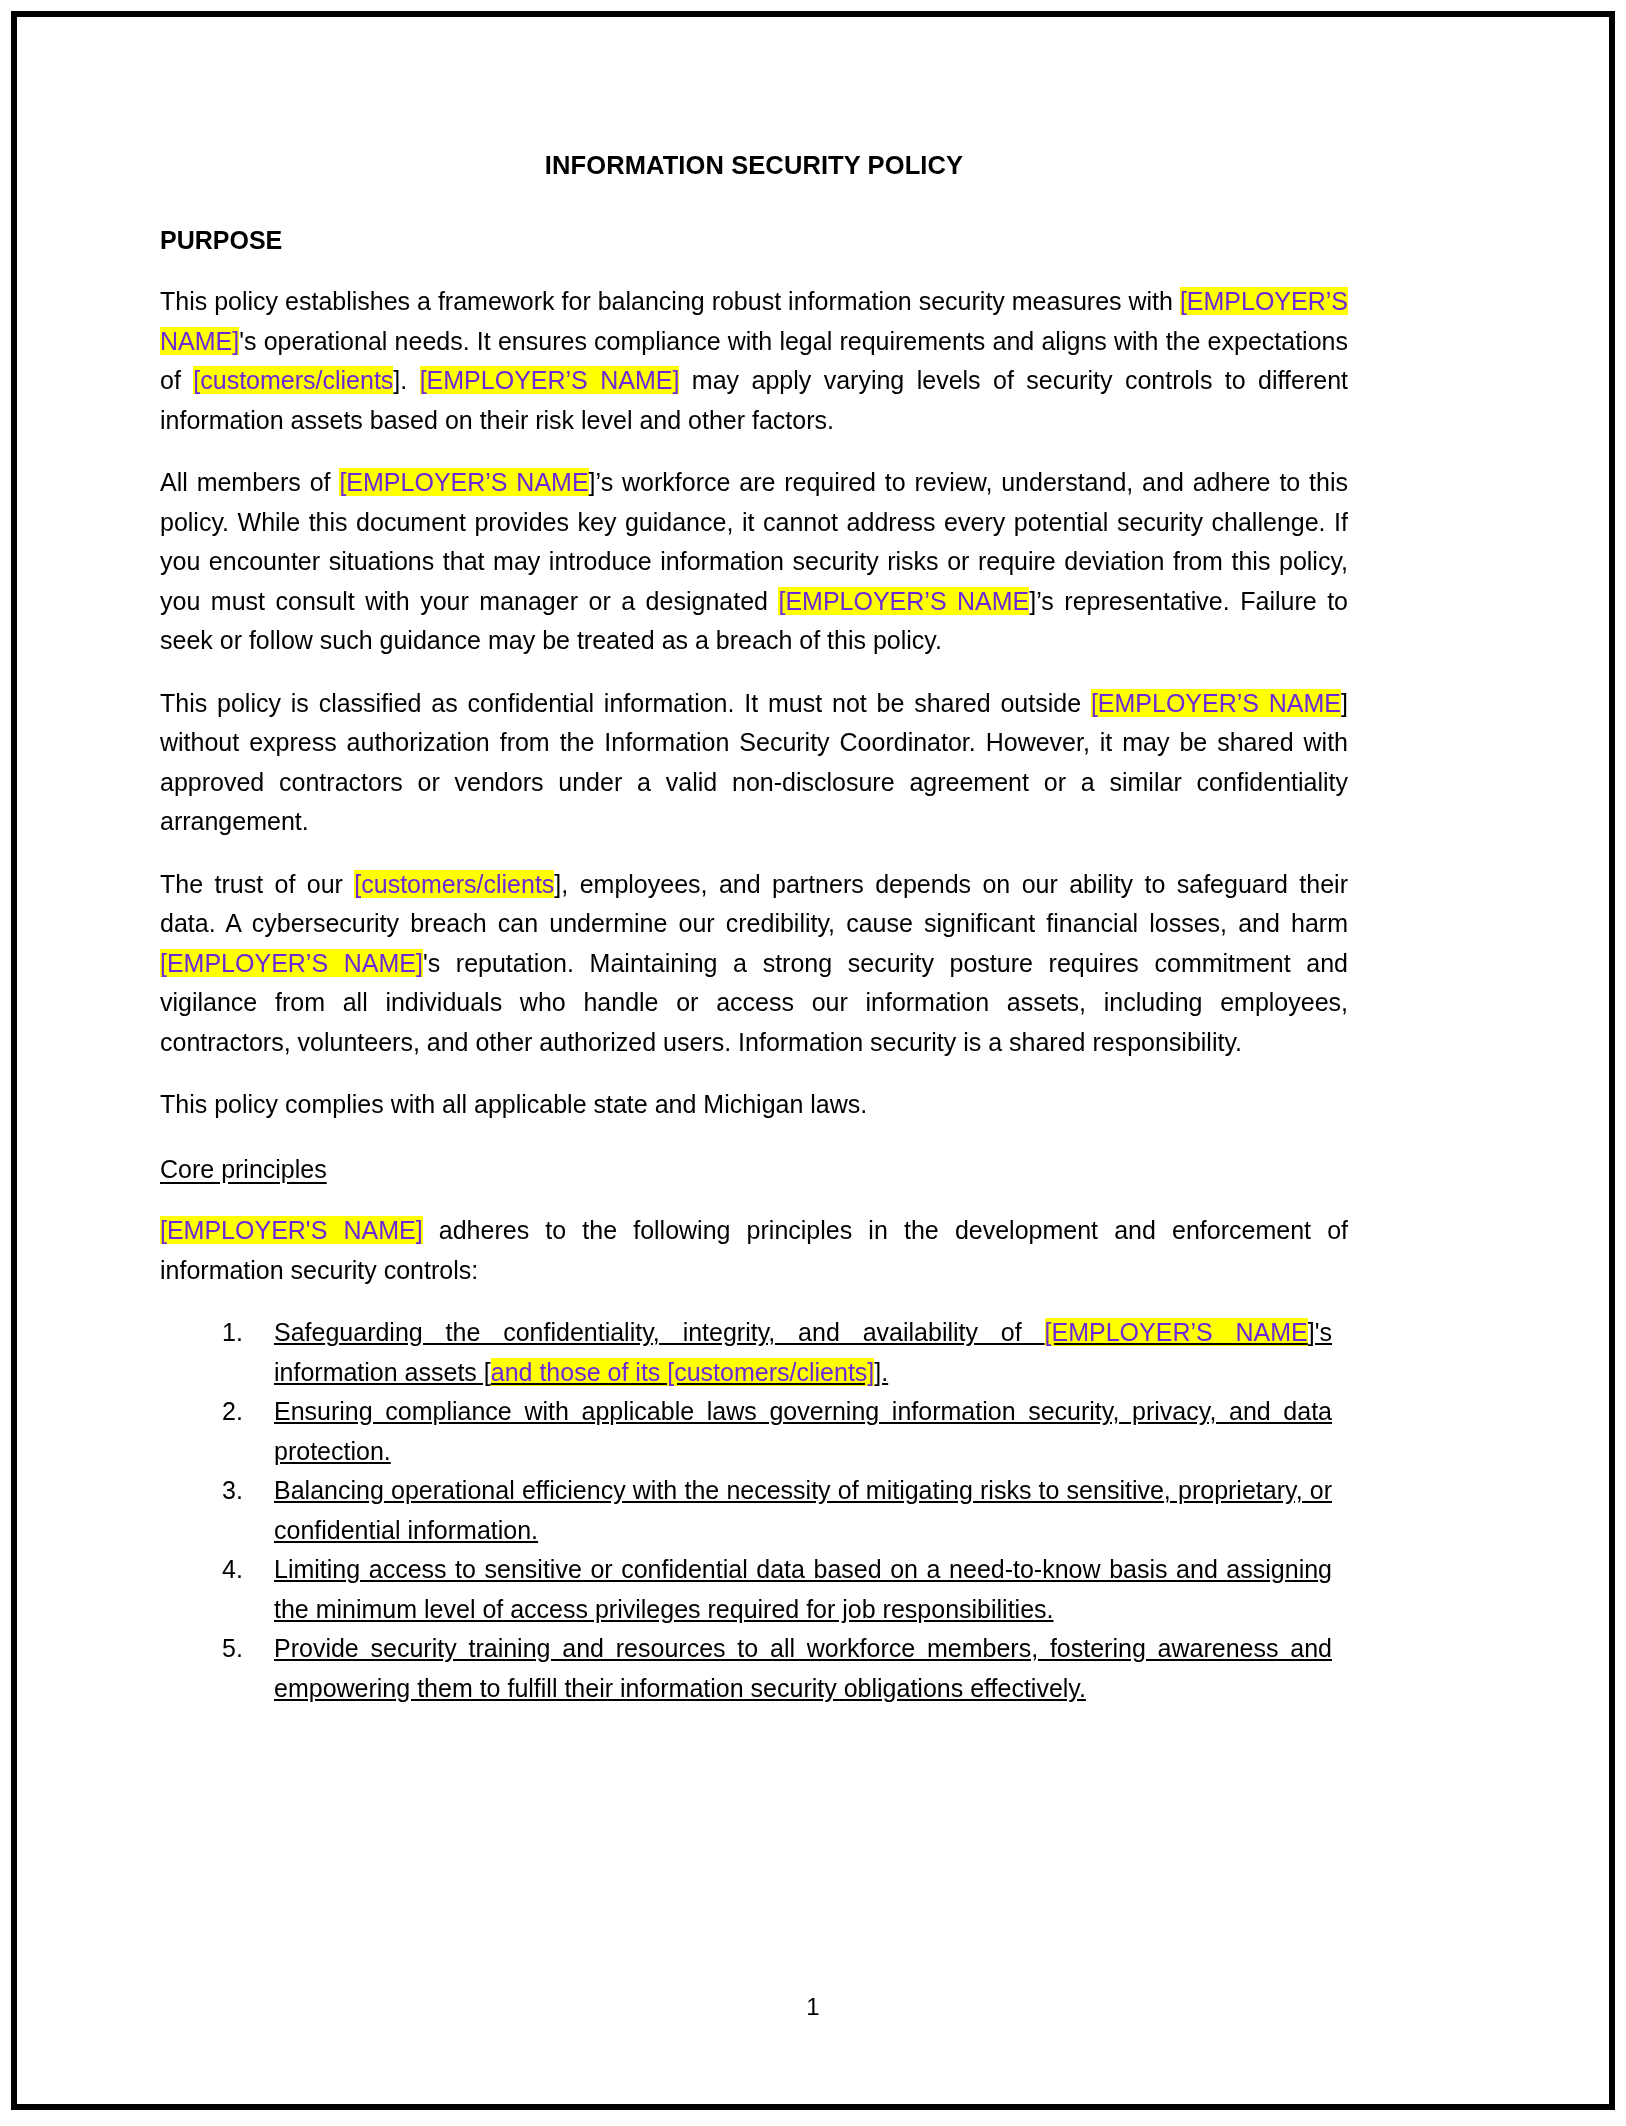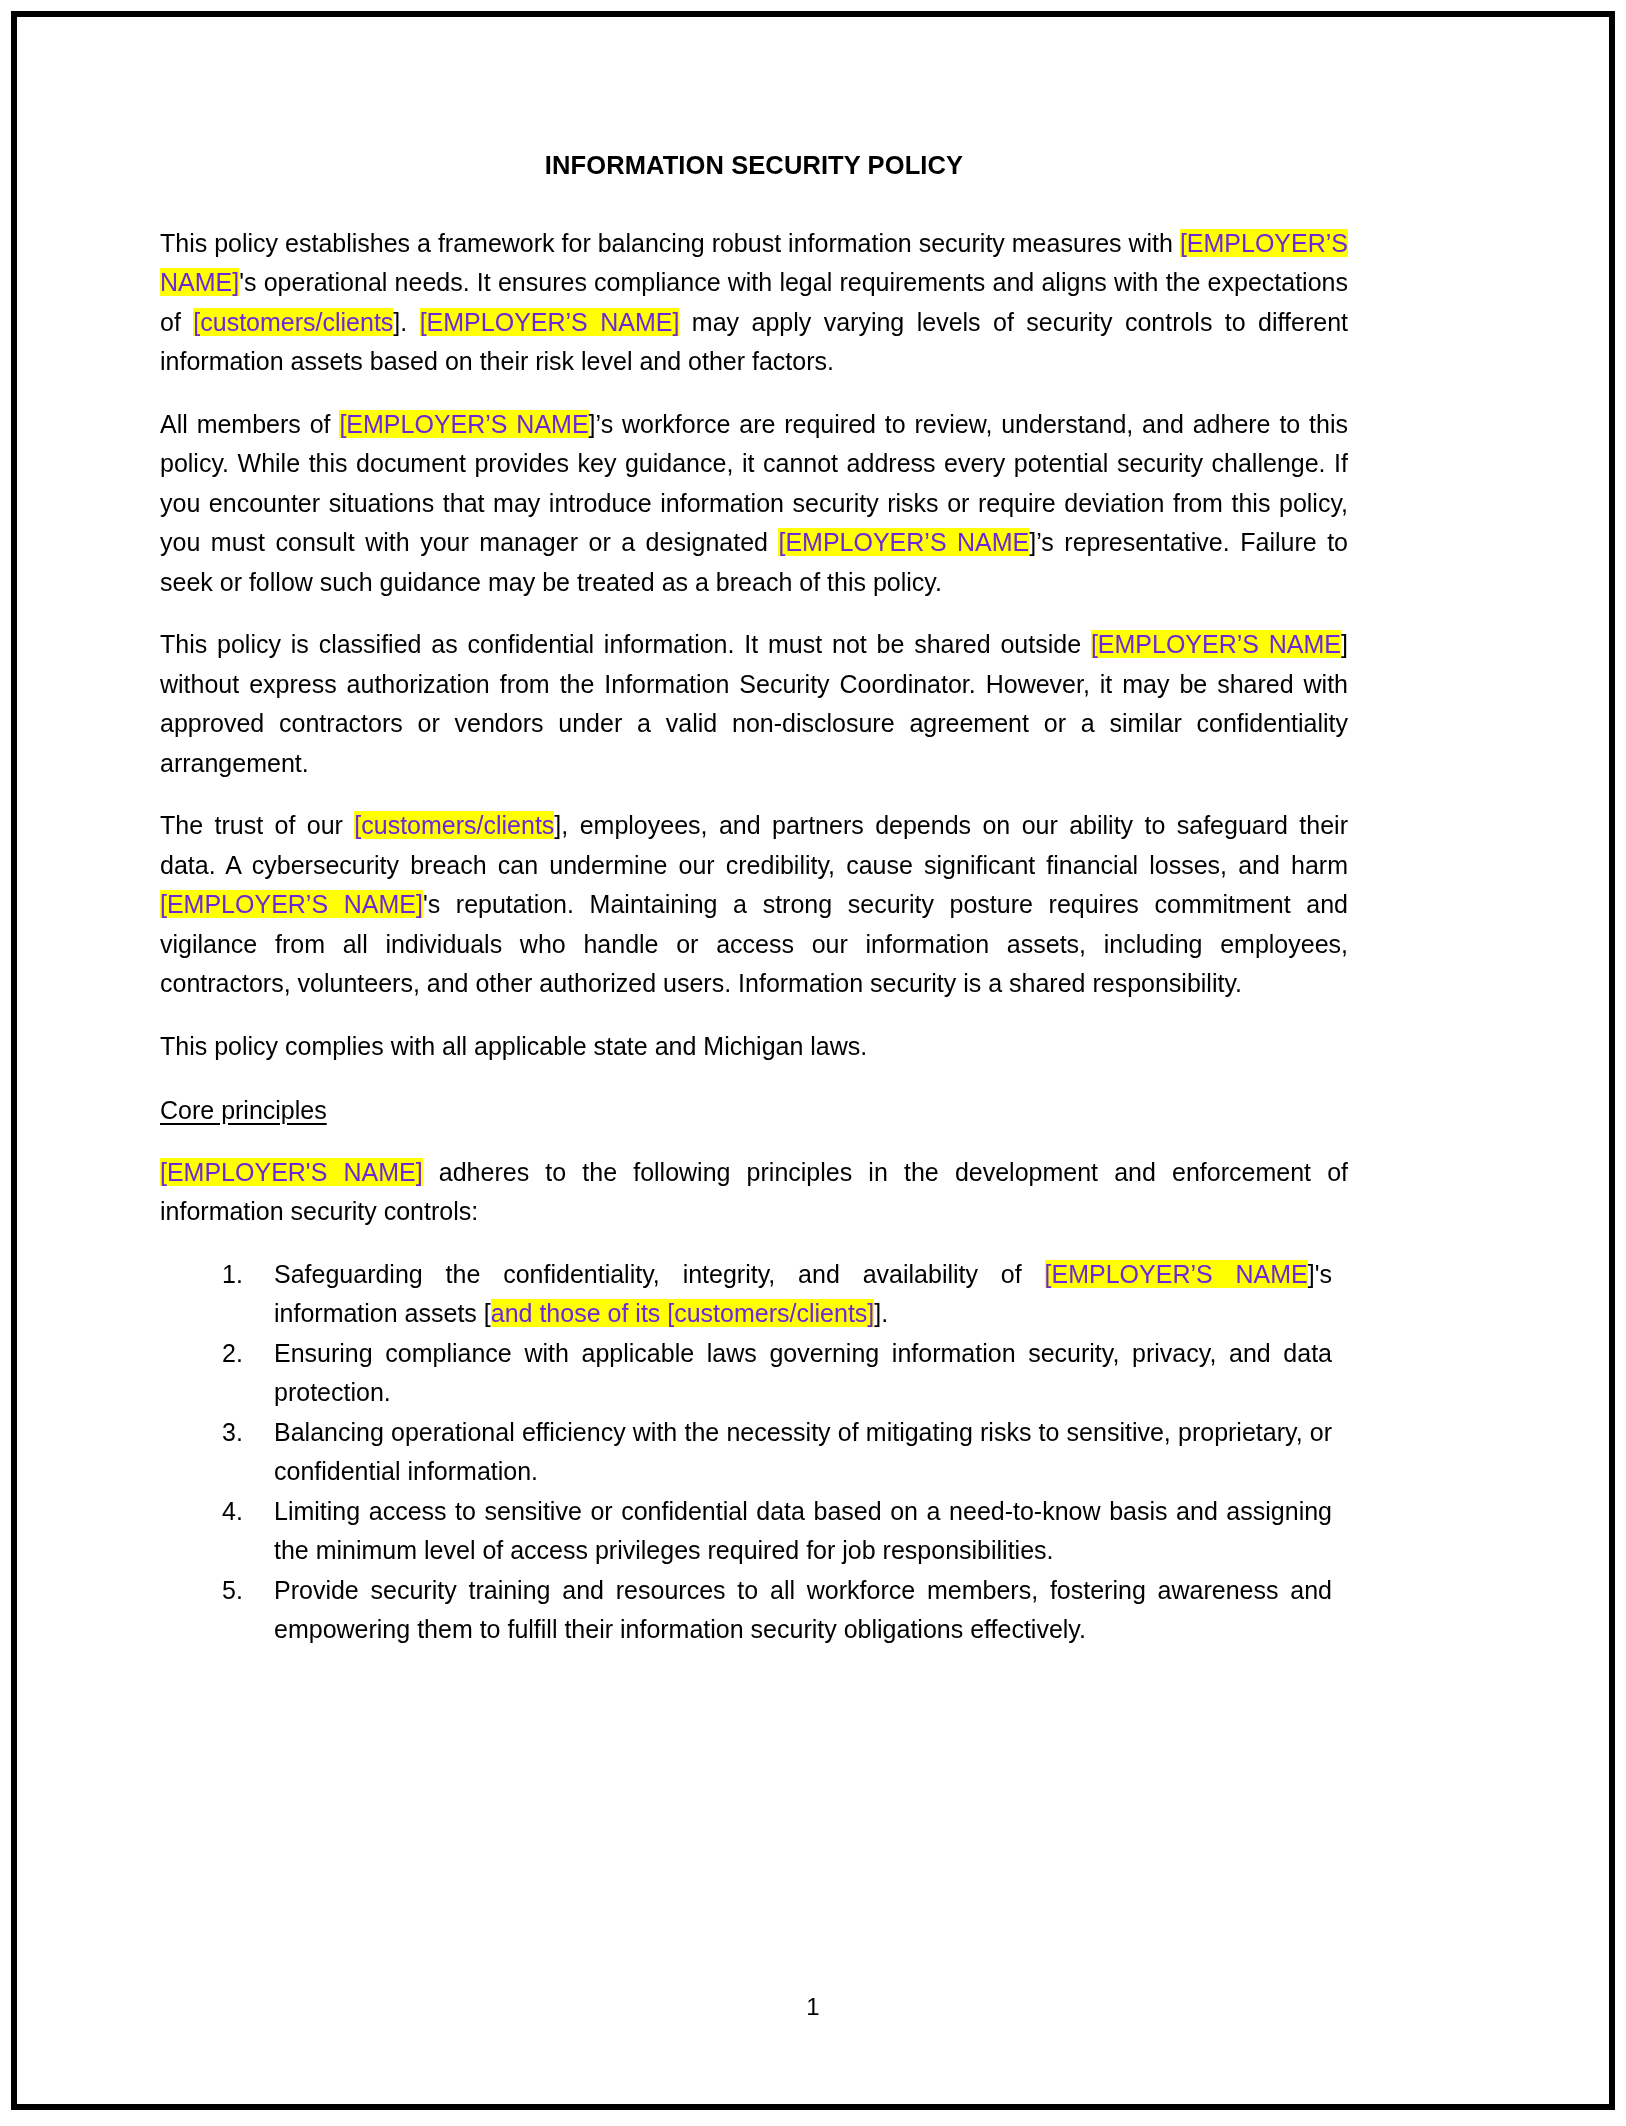--- a/index.html
+++ b/index.html
@@ -90,20 +90,21 @@
   }
   ol.principles > li {
     counter-increment: pitem;
     position: relative;
     font-size: 25px;
     line-height: 1.58;
     text-align: justify;
     text-justify: inter-word;
     margin: 0 16px 0 0;
     padding-left: 114px;
+    text-decoration: underline;
   }
   ol.principles > li::before {
     content: counter(pitem) ".";
     position: absolute;
     left: 62px;
     top: 0;
     width: 40px;
     text-align: left;
     font-size: 25px;
     line-height: 1.58;
@@ -124,20 +125,21 @@
 </head>
 <body>
 
 <div class="page-frame">
   <div class="page-border"></div>
 
   <div class="page-inner">
 
     <h1 class="doc-title">INFORMATION SECURITY POLICY</h1>
 
+    <h2 class="section-head">PURPOSE</h2>
 
     <p class="body-para"><span>This policy establishes a framework for balancing robust information security measures with </span><mark class="hl">[EMPLOYER’S NAME]</mark><span>'s operational needs. It ensures compliance with legal requirements and aligns with the expectations of </span><mark class="hl">[customers/clients</mark><span>]. </span><mark class="hl">[EMPLOYER’S NAME]</mark><span> may apply varying levels of security controls to different information assets based on their risk level and other factors.</span></p>
 
     <p class="body-para"><span>All members of </span><mark class="hl">[EMPLOYER’S NAME</mark><span>]’s workforce are required to review, understand, and adhere to this policy. While this document provides key guidance, it cannot address every potential security challenge. If you encounter situations that may introduce information security risks or require deviation from this policy, you must consult with your manager or a designated </span><mark class="hl">[EMPLOYER’S NAME</mark><span>]’s representative. Failure to seek or follow such guidance may be treated as a breach of this policy.</span></p>
 
     <p class="body-para"><span>This policy is classified as confidential information. It must not be shared outside </span><mark class="hl">[EMPLOYER’S NAME</mark><span>] without express authorization from the Information Security Coordinator. However, it may be shared with approved contractors or vendors under a valid non-disclosure agreement or a similar confidentiality arrangement.</span></p>
 
     <p class="body-para"><span>The trust of our </span><mark class="hl">[customers/clients</mark><span>], employees, and partners depends on our ability to safeguard their data. A cybersecurity breach can undermine our credibility, cause significant financial losses, and harm </span><mark class="hl">[EMPLOYER’S NAME]</mark><span>'s reputation. Maintaining a strong security posture requires commitment and vigilance from all individuals who handle or access our information assets, including employees, contractors, volunteers, and other authorized users. Information security is a shared responsibility.</span></p>
 
     <p class="body-para last-nojust"><span>This policy complies with all applicable state and Michigan laws.</span></p>

